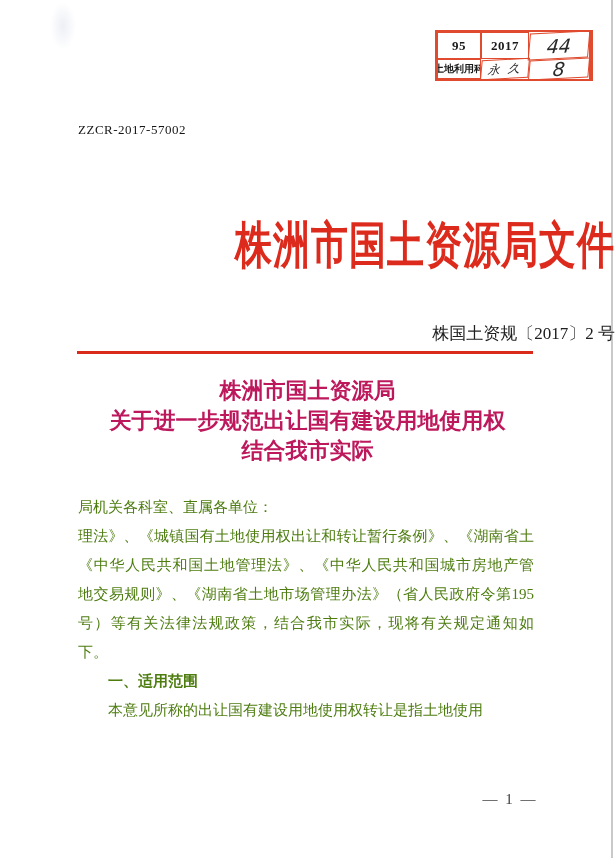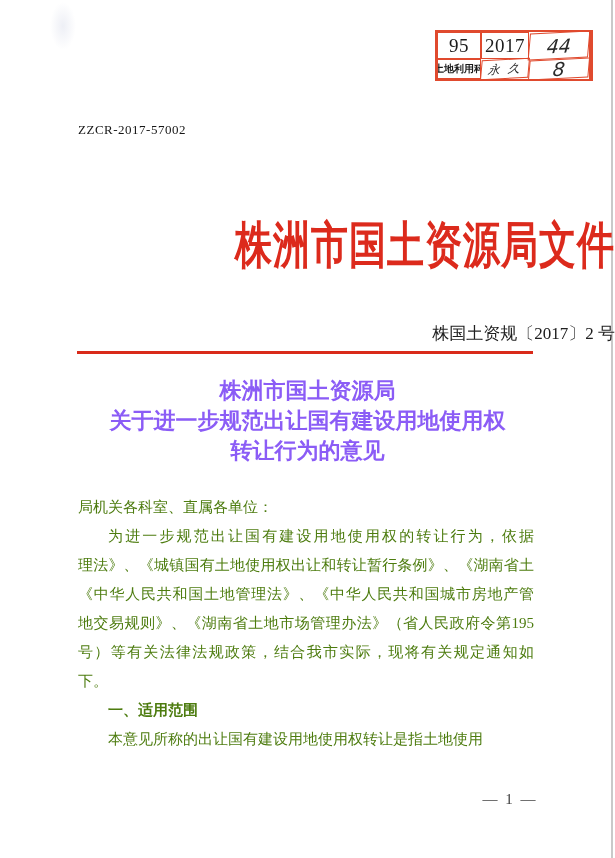--- a/index.html
+++ b/index.html
@@ -40,21 +40,21 @@
     border-right-width: 4px;
   }
   .stamp .cell {
     border: 1px solid #e04a2e;
     display: flex;
     align-items: center;
     justify-content: center;
     overflow: hidden;
     color: #1b1b1b;
   }
-  .stamp .printed-num { font-size: 19px; font-weight: normal; letter-spacing: 0.5px; }
+  .stamp .printed-num { font-size: 13px; font-weight: bold; letter-spacing: 0.5px; }
   .stamp .printed-small { font-size: 10px; font-weight: bold; white-space: nowrap; }
   .stamp .handwritten {
     font-family: "DejaVu Sans", sans-serif;
     font-style: italic;
     transform: skewX(-8deg) rotate(-3deg);
     color: #2a2a2a;
   }
   .stamp .hw-large { font-size: 19px; }
   .stamp .hw-mid { font-size: 12px; letter-spacing: 2px; }
 
@@ -104,21 +104,21 @@
 
   
   .headline {
     position: absolute;
     left: 0; top: 376px;
     width: 100%;
     text-align: center;
     font-size: 22px;
     font-weight: bold;
     line-height: 30px;
-    color: #8b5cf6;
+    color: #be185d;
   }
 
   
   .body-text {
     position: absolute;
     left: 78px; top: 493px;
     width: 456px;
     font-size: 15px;
     line-height: 29px;
     color: #4d7c0f;
@@ -162,26 +162,25 @@
     <span class="inner">株洲市国土资源局文件</span>
   </div>
 
   <div class="doc-number">株国土资规〔2017〕2 号</div>
 
   <div class="red-rule"></div>
 
   <div class="headline">
     <div>株洲市国土资源局</div>
     <div>关于进一步规范出让国有建设用地使用权</div>
-    <div>转让行为的意见</div>
+    <div>结合我市实际</div>
   </div>
 
   <div class="body-text">
     <div class="line">局机关各科室、直属各单位：</div>
-    <div class="line indent fill">为进一步规范出让国有建设用地使用权的转让行为，依据</div>
     <div class="line fill">理法》、《城镇国有土地使用权出让和转让暂行条例》、《湖南省土</div>
     <div class="line fill">《中华人民共和国土地管理法》、《中华人民共和国城市房地产管</div>
     <div class="line fill">地交易规则》、《湖南省土地市场管理办法》（省人民政府令第195</div>
     <div class="line fill">号）等有关法律法规政策，结合我市实际，现将有关规定通知如</div>
     <div class="line">下。</div>
     <div class="line indent hei">一、适用范围</div>
     <div class="line indent">本意见所称的出让国有建设用地使用权转让是指土地使用</div>
   </div>
 
   <div class="page-number">— 1 —</div>

